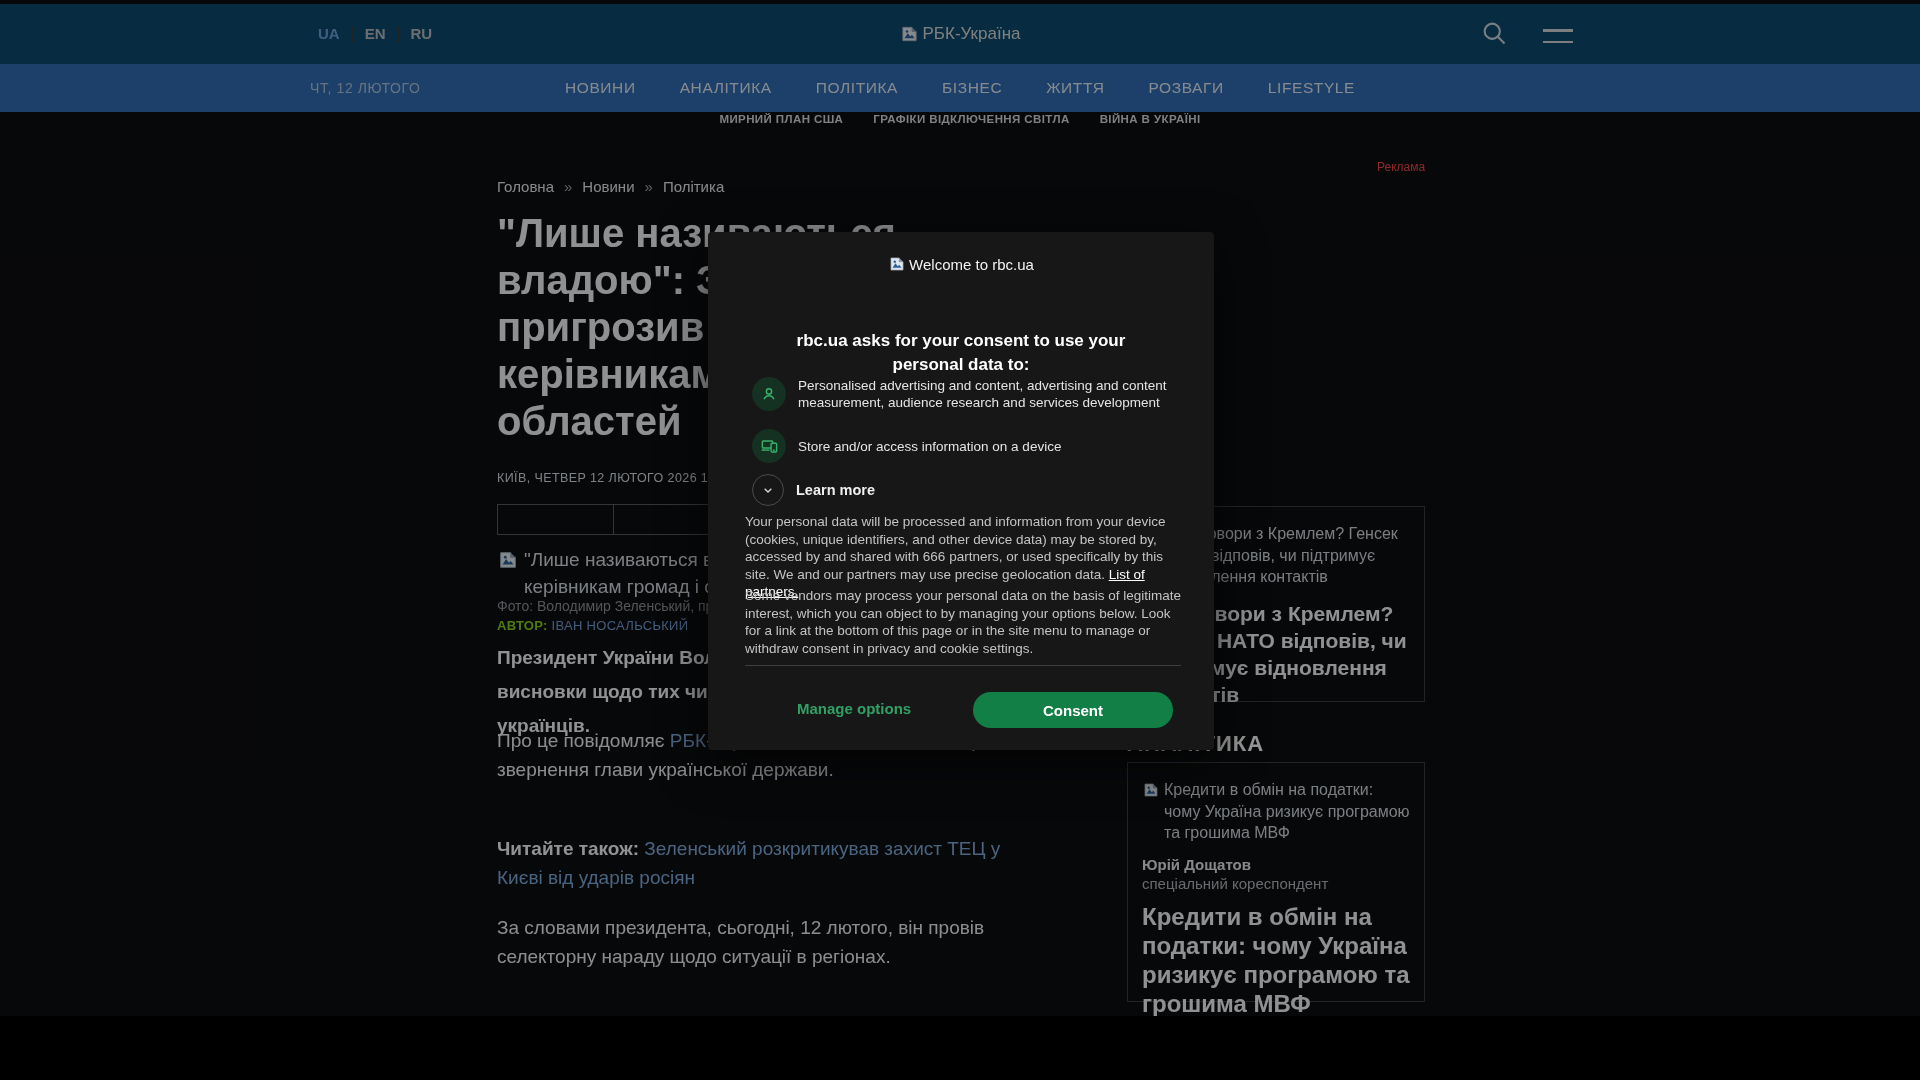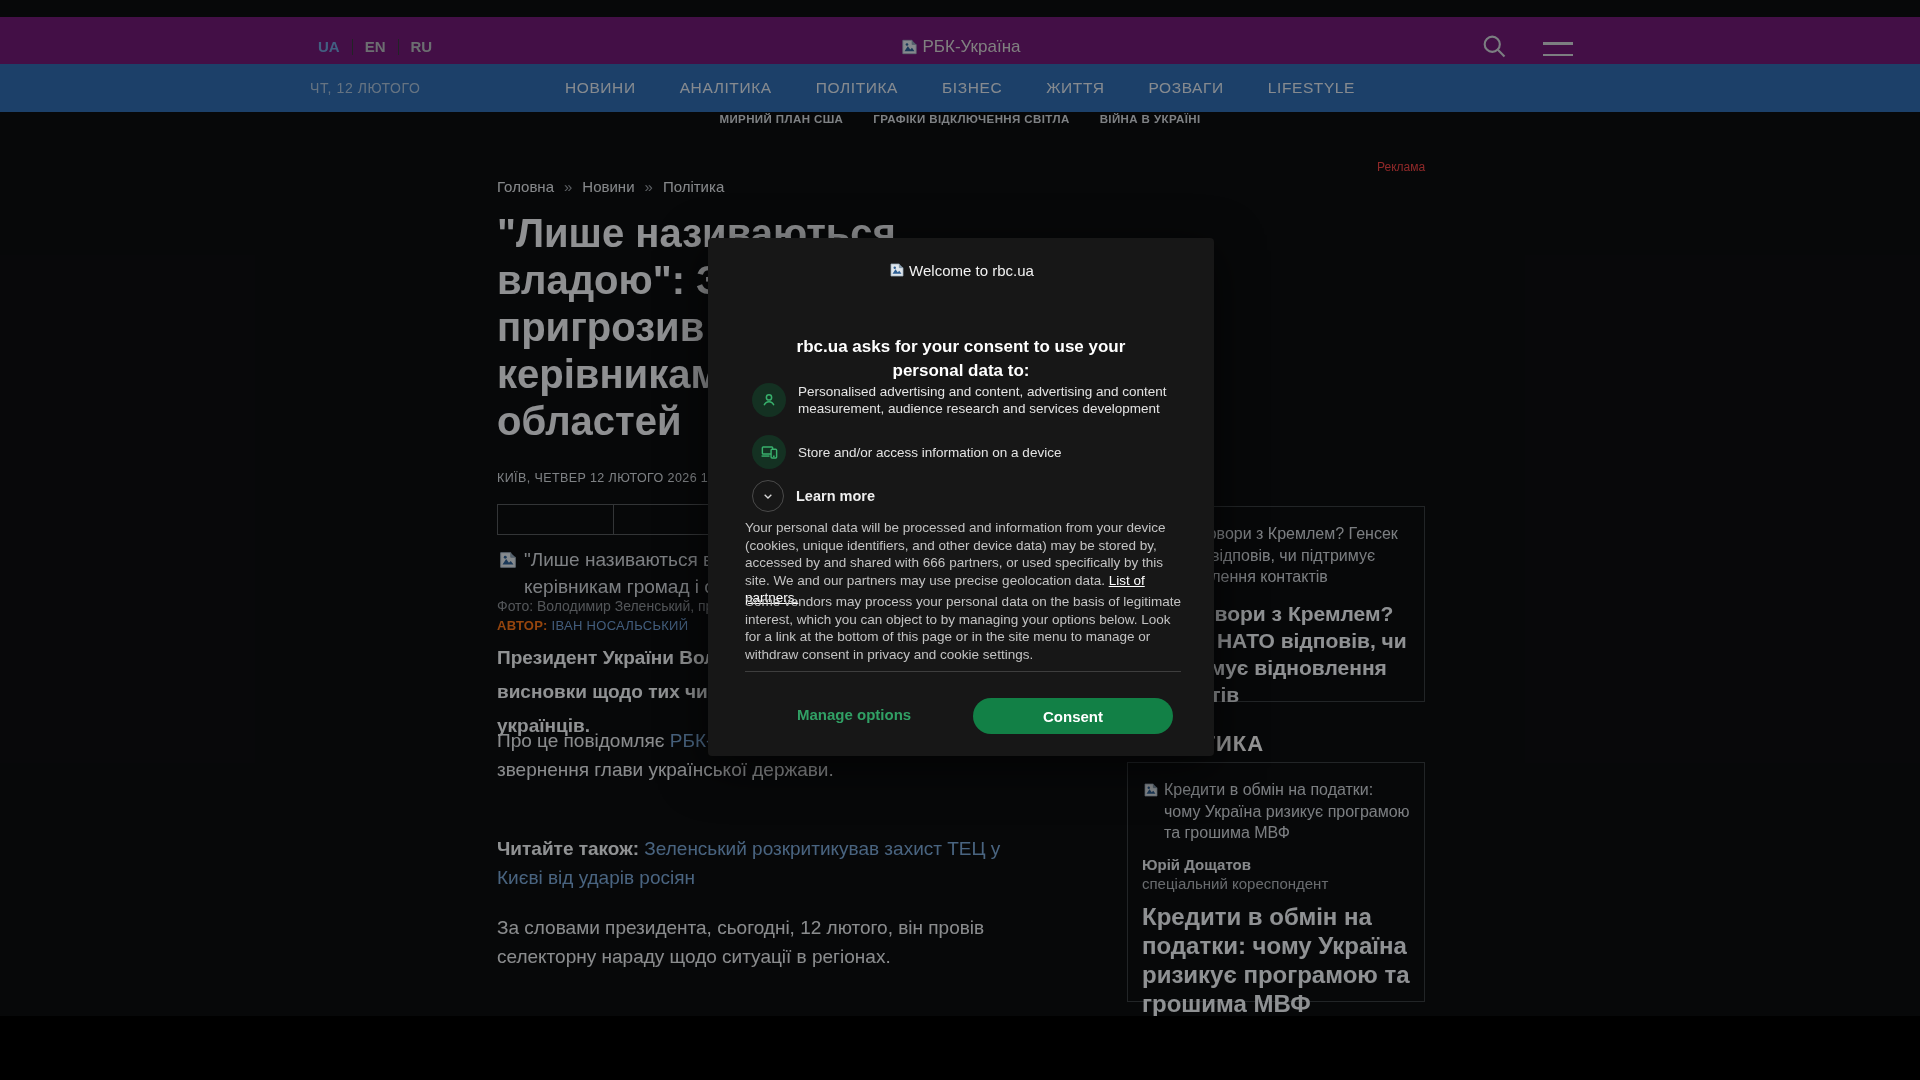--- a/index.html
+++ b/index.html
@@ -1,21 +1,21 @@
 <!DOCTYPE html>
 <html><head>
 <meta charset="utf-8">
 <style>
   * { margin:0; padding:0; box-sizing:border-box; }
   html,body { width:1920px; height:1080px; overflow:hidden; background:#0d0e10;
     font-family:"Liberation Sans", sans-serif; }
   #page { position:relative; width:1920px; height:1080px; background:#0d0e10; }
 
   
-  .topbar { position:absolute; left:0; top:17px; width:1920px; height:64px; background:#701a75; }
+  .topbar { position:absolute; left:0; top:4px; width:1920px; height:64px; background:#0c4a6e; }
   .lang { position:absolute; left:318px; top:21px; display:flex; align-items:center; font-size:15px; font-weight:bold; }
   .lang-item { color:#b4b8bc; padding:0 12px; cursor:pointer; }
   .lang-item.active { color:#6f9fd8; }
   .lang-item:first-child { padding-left:0; }
   .lang-sep { width:1px; height:16px; background:#3a3d40; }
   .logo { position:absolute; left:50%; top:20px; transform:translateX(-50%);
     display:flex; align-items:center; gap:3px; color:#d5d5d5; font-size:17px; cursor:pointer; }
   .iconbtn { position:absolute; background:none; border:none; cursor:pointer; }
   .search-btn { left:1480px; top:15px; }
   .menu-btn { left:1543px; top:25px; width:30px; }
@@ -44,21 +44,21 @@
     line-height:47px; color:#eef1f4; white-space:pre-line; }
   .dateline { position:absolute; left:497px; top:471px; font-size:12.5px; letter-spacing:.4px; color:#d3d8dd; }
   .share-row { position:absolute; left:497px; top:504px; display:flex; }
   .share-box { width:116px; height:31px; border:1px solid #55595d; border-right:none; cursor:pointer; }
   .share-box:last-child { border-right:1px solid #55595d; }
   .img-alt { position:absolute; left:497px; top:546px; width:600px; display:flex; gap:5px;
     font-size:19px; line-height:27px; color:#d0d5da; }
   .img-alt .alt-text { white-space:pre-line; }
   .photo-credit { position:absolute; left:497px; top:598px; font-size:14px; color:#8b9095; }
   .author-row { position:absolute; left:497px; top:618px; font-size:13px; letter-spacing:.3px; }
-  .author-label { color:#f97316; font-weight:bold;margin-top:41px; }
+  .author-label { color:#84cc16; font-weight:bold;margin-top:41px; }
   .author-link { color:#6f9cd0; cursor:pointer; }
   .lead { position:absolute; left:497px; top:641px; width:520px; font-size:19px; font-weight:bold;
     line-height:34px; color:#f0f3f6; white-space:pre-line; }
   .para { position:absolute; left:497px; width:505px; font-size:19px; line-height:29px; color:#e6e9ec; }
   .p1 { top:726px; }
   .read-also { top:834px; }
   .p3 { top:913px; }
   .txt-link { color:#7aa7d6; cursor:pointer; }
   .bold-label { font-weight:bold; color:#f0f3f6; }
 
@@ -75,21 +75,21 @@
   .sb-author { margin-top:12px; font-size:15px; font-weight:bold; color:#dfe3e7; }
   .sb-role { font-size:15px; color:#aeb3b8; margin-top:2px; }
   .sb-title2 { margin-top:10px; font-size:24px; line-height:29px; }
 
   .black-strip { position:absolute; left:0; top:1016px; width:1920px; height:64px; background:#000; z-index:40; }
 
   
   .dim { position:absolute; inset:0; background:rgba(0,0,0,.40); z-index:50; }
 
   
-  .modal { position:absolute; left:708px; top:238px; width:506px; height:518px; background:#171717;
+  .modal { position:absolute; left:708px; top:232px; width:506px; height:518px; background:#171717;
     border-radius:4px; box-shadow:0 12px 48px rgba(0,0,0,.65); z-index:100; }
   .m-logo { position:absolute; left:0; top:23px; width:100%; display:flex; justify-content:center;
     align-items:center; gap:3px; color:#f2f2f2; font-size:15px; }
   .m-heading { position:absolute; left:88px; top:78px; width:330px; text-align:center;
     font-size:17px; font-weight:bold; line-height:24px; color:#ffffff;margin-top:19px; }
   .m-row { position:absolute; left:44px; display:flex; align-items:center; gap:12px; }
   .m-row-1 { top:145px; }
   .m-row-2 { top:197px; }
   .m-row-3 { top:242px; cursor:pointer; }
   .m-circle { width:34px; height:34px; border-radius:50%; background:#143122;

